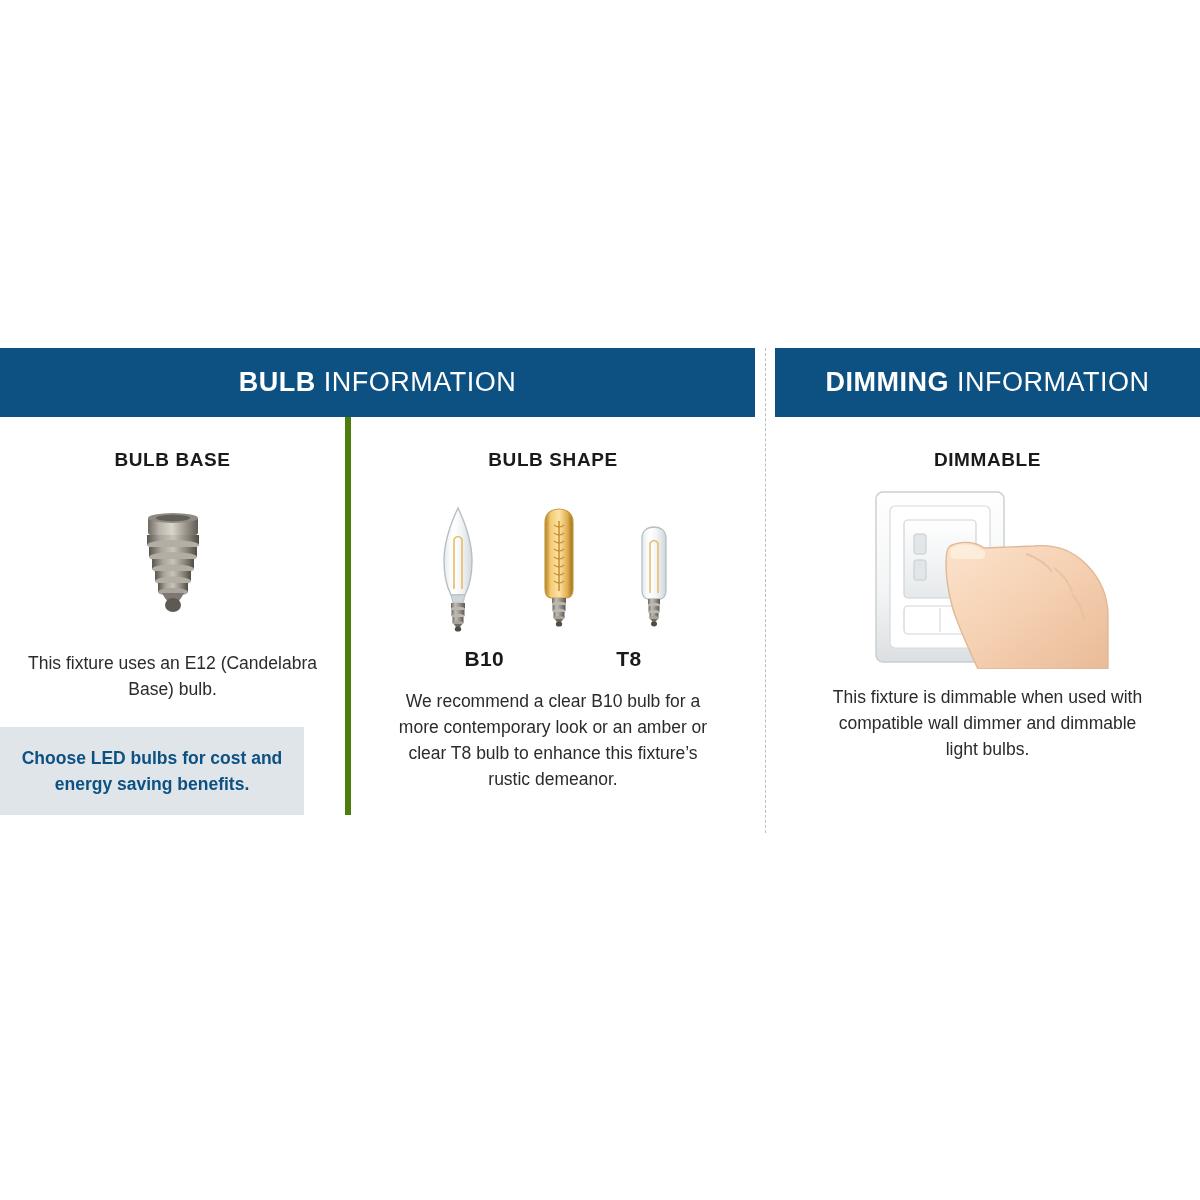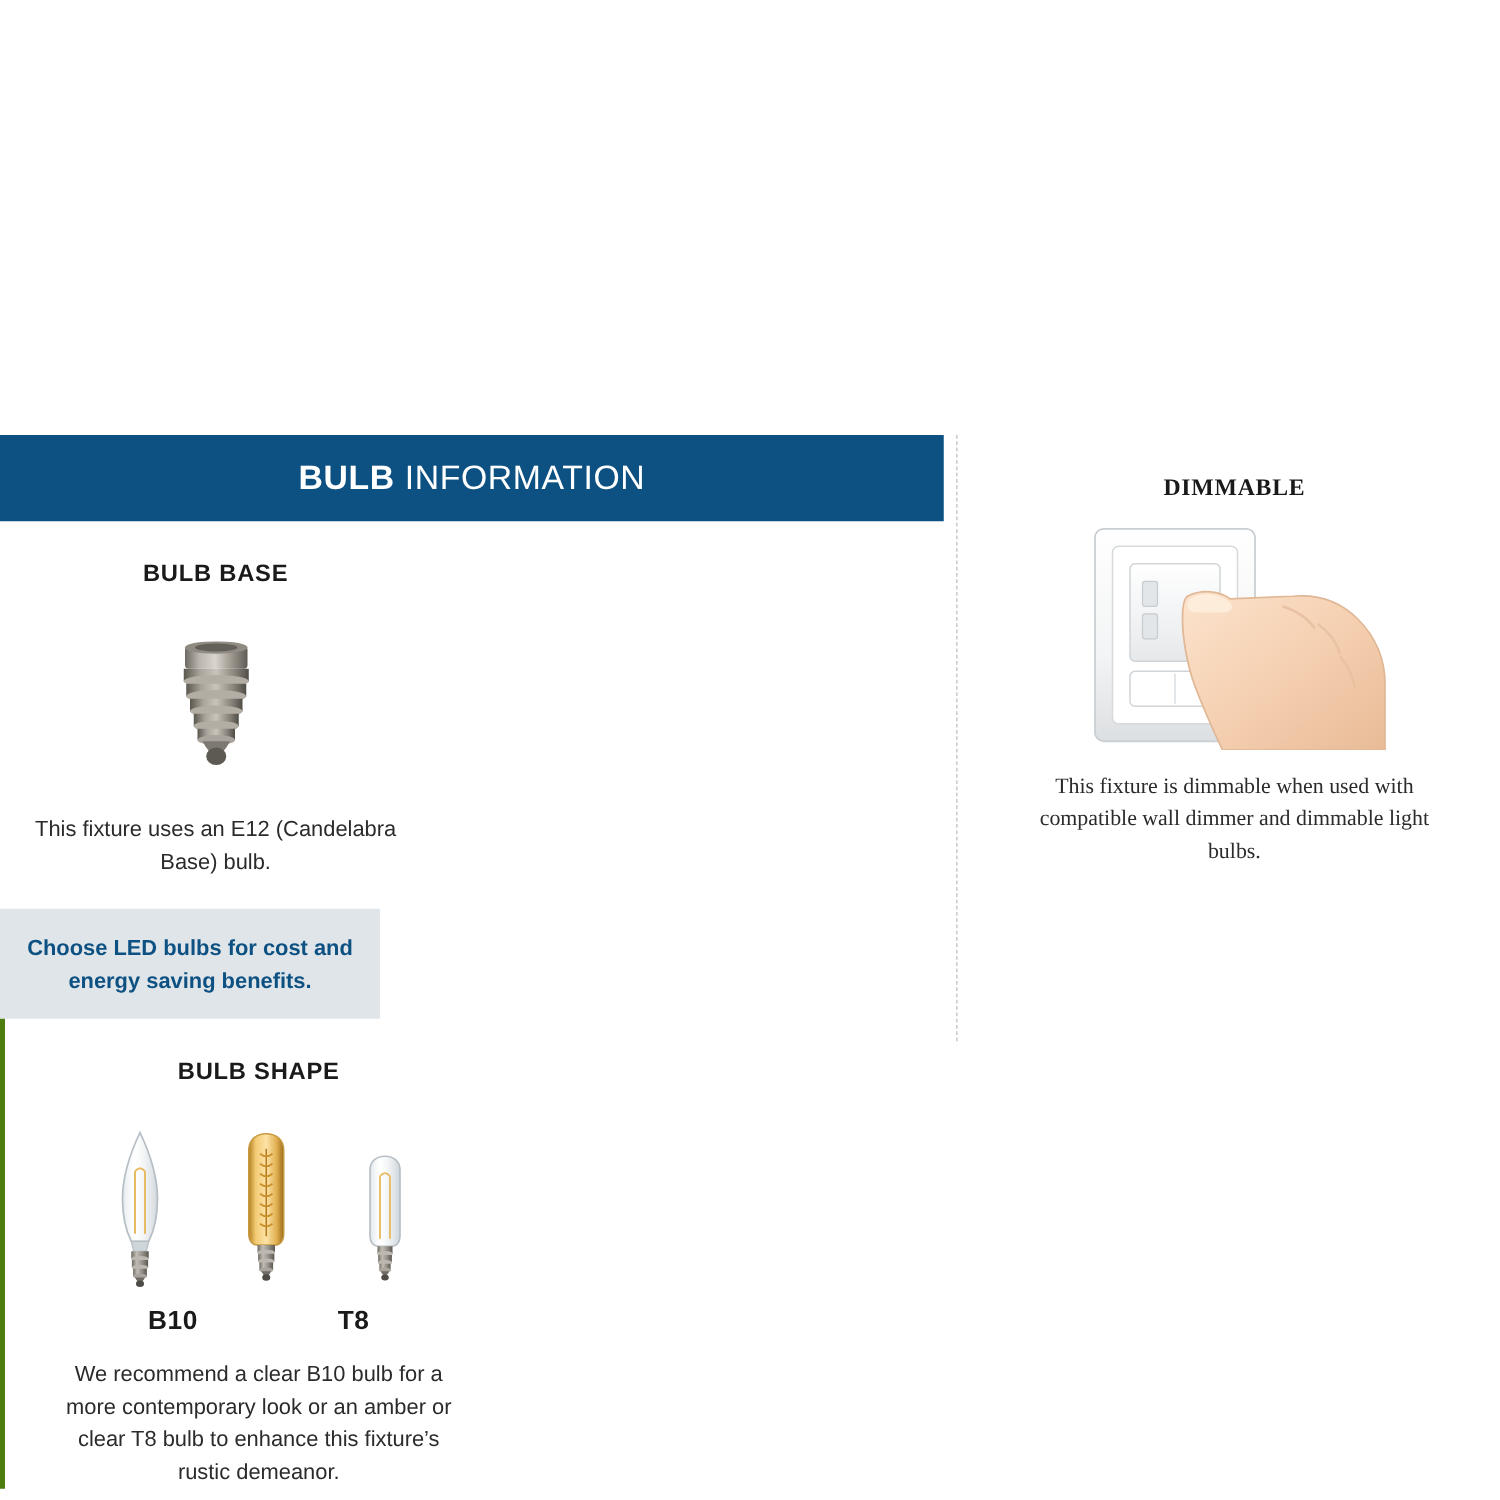--- a/index.html
+++ b/index.html
@@ -53,27 +53,26 @@
     top: 348px;
     width: 1px;
     height: 485px;
     border-left: 1px dashed #b9bfc4;
   }
 
   
   .cols {
     display: flex;
     width: 100%;
-    flex-direction: column;
   }
   .col {
     position: relative;
   }
   #col-base { width: 345px; }
-  #col-shape { width: 410px; border-left: 4px solid #4d7c0f; }
+  #col-shape { width: 410px; border-left: 6px solid #4d7c0f; }
 
   .col-title {
     text-align: center;
     font-size: 19px;
     font-weight: bold;
     color: #1a1a1a;
     letter-spacing: 0.6px;
     margin-top: 32px;
   }
 
@@ -118,21 +117,20 @@
     line-height: 1.5;
     text-align: center;
     padding: 18px 20px;
     margin-top: 24px;
     width: 304px;
   }
 
   
   #dim-body {
     text-align: center;
-    font-family: Liberation Serif, serif;
   }
   #dim-art {
     height: 190px;
     display: flex;
     align-items: center;
     justify-content: center;
     margin-top: 10px;
   }
   #dim-text {
     font-size: 17.5px;
@@ -319,20 +317,23 @@
 
         <div class="body-text">We recommend a clear B10 bulb for a more contemporary look or an amber or clear T8 bulb to enhance this fixture’s rustic demeanor.</div>
       </div>
     </div>
   </div>
 
   <div id="vert-divider"></div>
 
   <div class="panel" id="dimming-panel">
 
+    <div class="panel-header">
+      <div class="ttl"><b>DIMMING</b><span> INFORMATION</span></div>
+    </div>
 
     <div id="dim-body">
       <div class="col-title">DIMMABLE</div>
 
       <div id="dim-art">
         <span>
           <svg width="260" height="185" viewBox="0 0 260 185">
             <defs>
               <linearGradient id="plate" x1="0" y1="0" x2="0" y2="1">
                 <stop offset="0%" stop-color="#ffffff"></stop>

